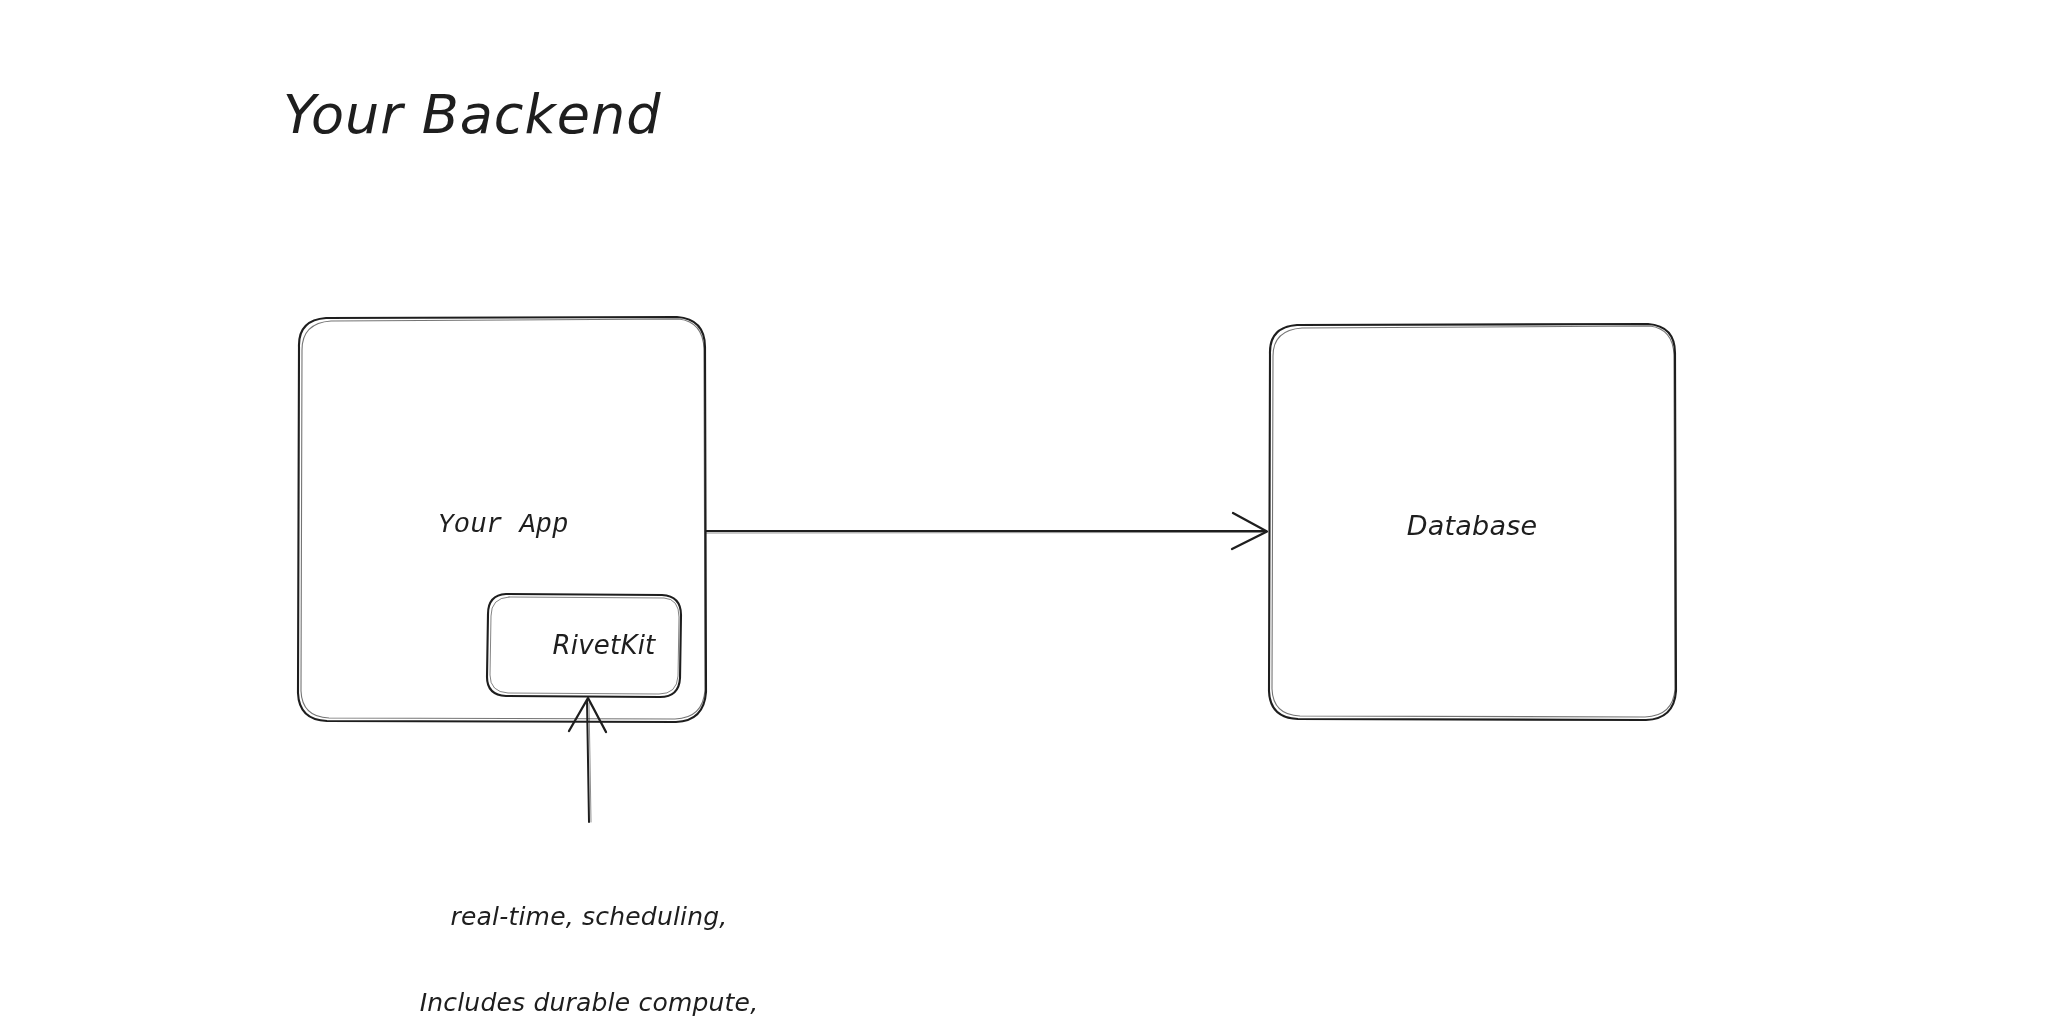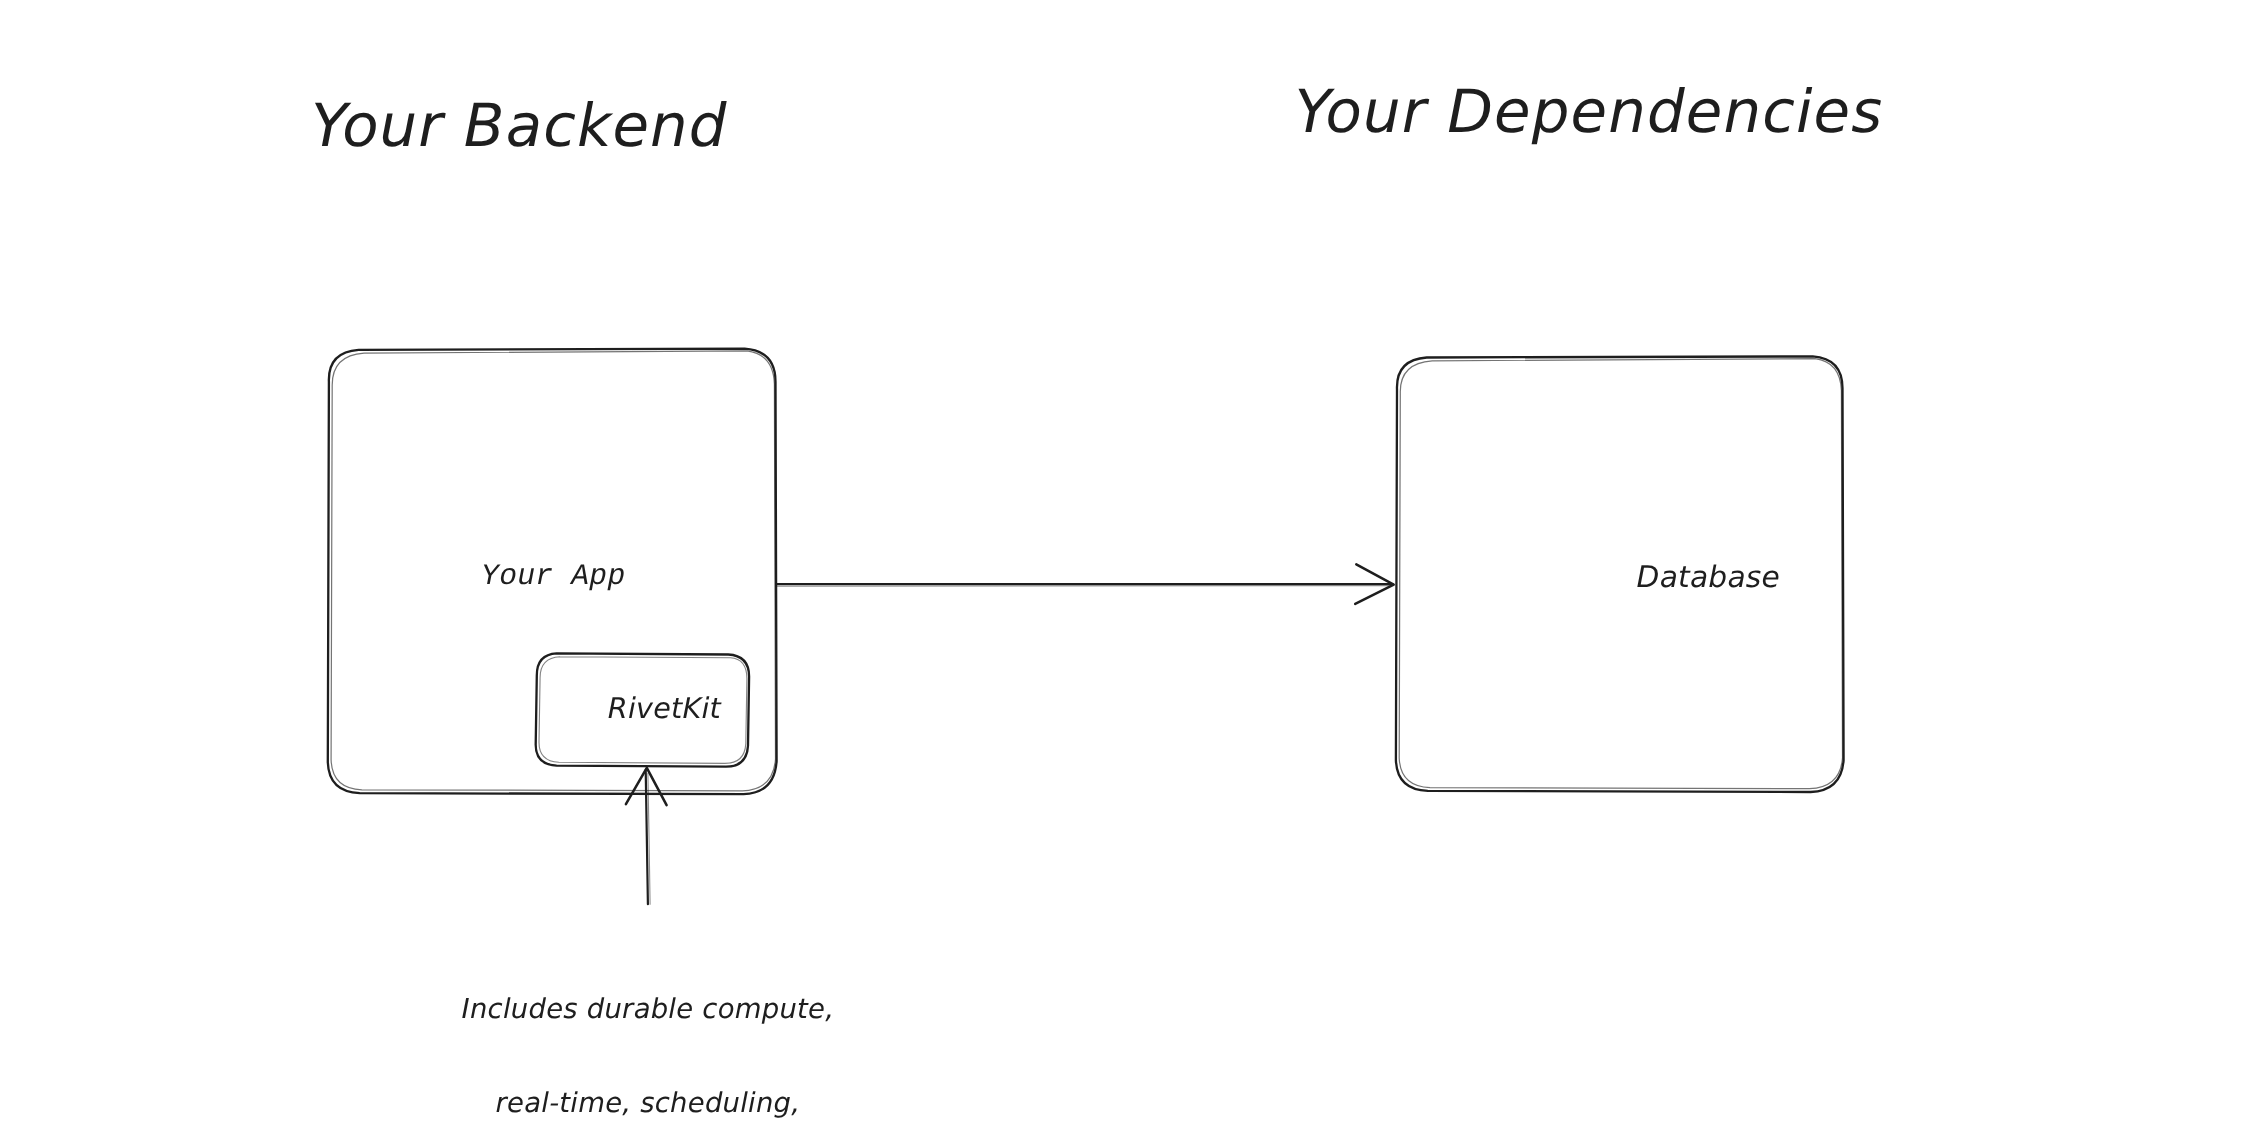--- a/index.html
+++ b/index.html
@@ -86,27 +86,26 @@
 
     <g>
       <path d="M589,822 L588,760 L587,700" fill="none" stroke="#1e1e1e" stroke-width="2.0" stroke-linecap="round"></path>
       <path d="M591,822 L590,760 L589,703" fill="none" stroke="#1e1e1e" stroke-width="1.0" stroke-linecap="round" opacity="0.5"></path>
       <path d="M569,731 L588,698 L606,732" fill="none" stroke="#1e1e1e" stroke-width="2.3" stroke-linecap="round" stroke-linejoin="round"></path>
     </g>
   </svg>
 
   <div class="lbl group-title" style="left:283px; top:88px;">Your Backend</div>
 
-  <div class="lbl group-title" style="left:1177px; top:75px;">Your Dependencies</div>
 
   <div class="lbl node-label" style="left:403px; top:512px; width:200px;font-family:Liberation Mono, monospace;">Your App</div>
 
   <div class="lbl node-label sub" style="left:487px; top:632px; width:234px;">RivetKit</div>
 
-  <div class="lbl node-label" style="left:1453px; top:512px; width:200px;">Database</div>
+  <div class="lbl node-label" style="left:1372px; top:512px; width:200px;">Database</div>
 
   <div class="lbl caption" style="left:389px; top:845px; width:400px;">
+    <div>real-time, scheduling,</div>
     <div>Includes durable compute,</div>
-    <div>real-time, scheduling,</div>
     
   </div>
 
 </div>
 
 </body></html>

